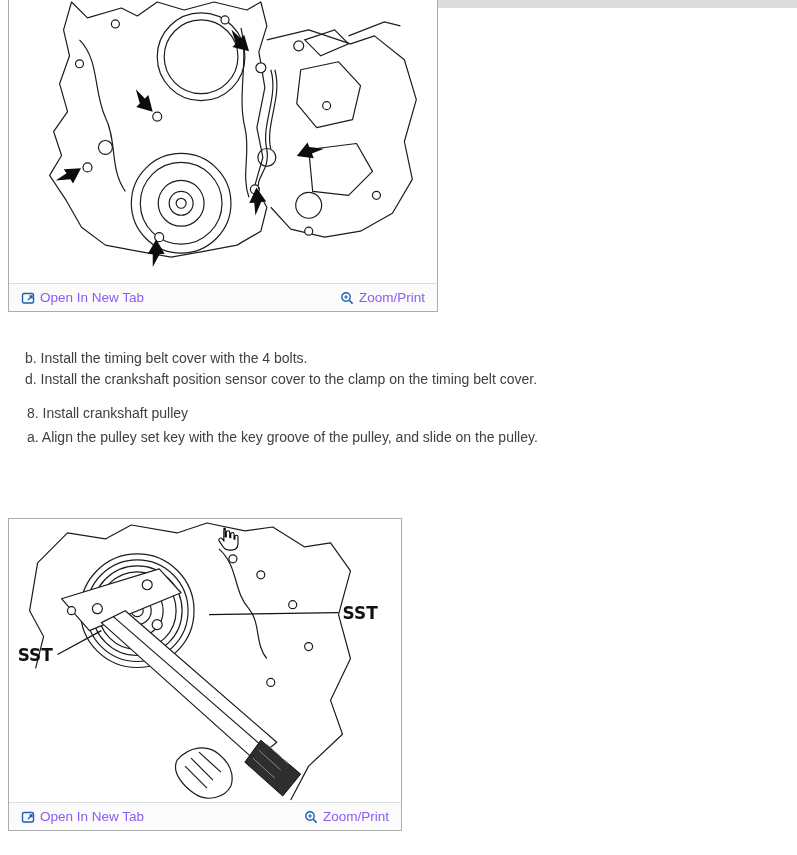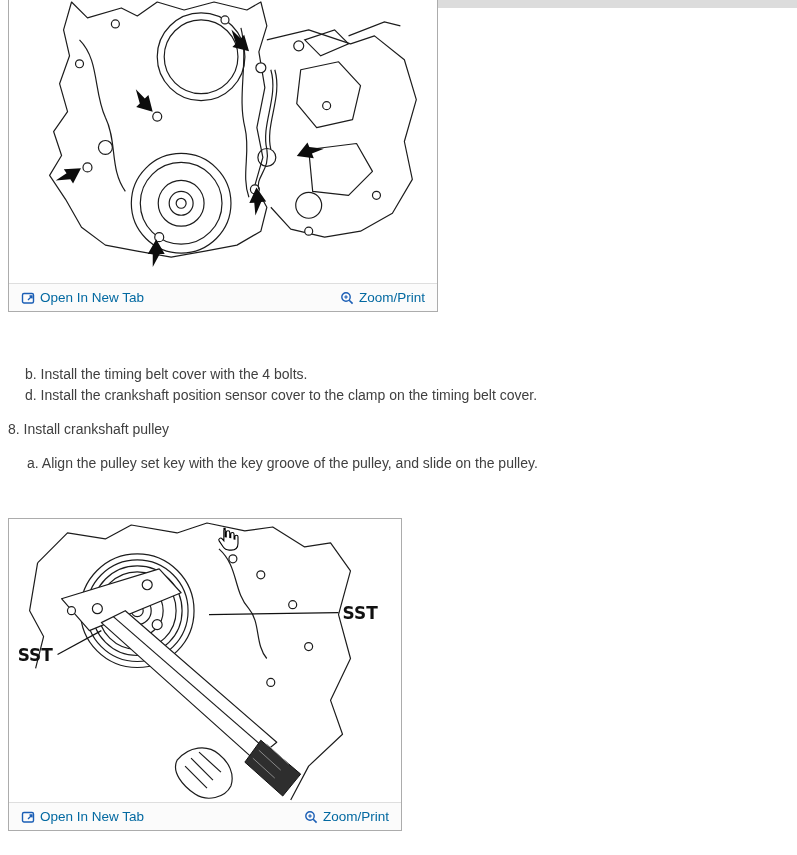--- a/index.html
+++ b/index.html
@@ -21,34 +21,34 @@
   .panel-2 { left:8px; top:518px; width:394px; height:313px; }
   .diagram { flex:1 1 auto; overflow:hidden; background:#fff; cursor:pointer; }
   .diagram svg { display:block; width:100%; height:100%; }
   .panel-footer {
     height:28px; flex:0 0 28px; background:#fbfbfb;
     border-top:1px solid #dedede;
     display:flex; align-items:center; justify-content:space-between;
     padding:0 12px;
   }
   a.link {
-    color:#0369a1; text-decoration:none; font-size:13.5px;
+    color:#8b5cf6; text-decoration:none; font-size:13.5px;
     display:flex; align-items:center; gap:5px; cursor:pointer;
   }
   .icon svg { display:block; }
   .text-block {
-    position:absolute; left:0; top:364px; width:780px;
+    position:absolute; left:0; top:348px; width:780px;
     color:#404040; font-size:14px;
   }
   .t-line { line-height:21px; white-space:nowrap; }
   .ind-sub  { padding-left:25px; }
-  .ind-step { padding-left:8px; }
+  .ind-step { padding-left:27px; }
   .ind-sub2 { padding-left:27px; }
   .gap-step { margin-top:13px; }
-  .gap-sub  { margin-top:13px; }
+  .gap-sub  { margin-top:3px; }
   .sst-text { font-weight:bold; font-size:17px; fill:#111111; font-family:"DejaVu Sans", sans-serif; }
 </style>
 </head>
 <body>
 
 <div class="top-strip"></div>
 
 <div class="panel panel-1">
   <div class="diagram">
     <svg viewBox="0 0 428 284">

